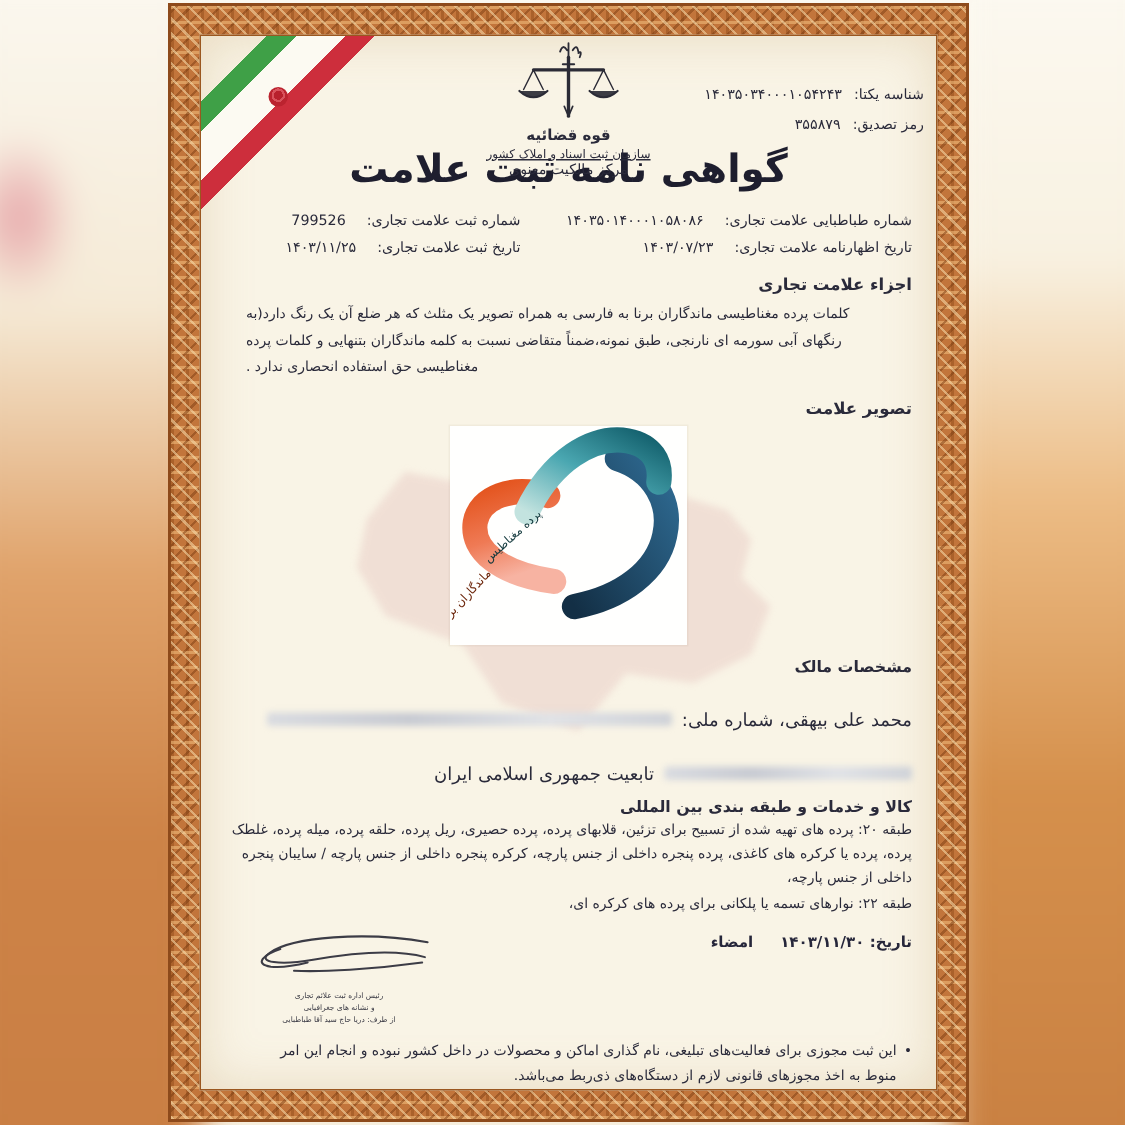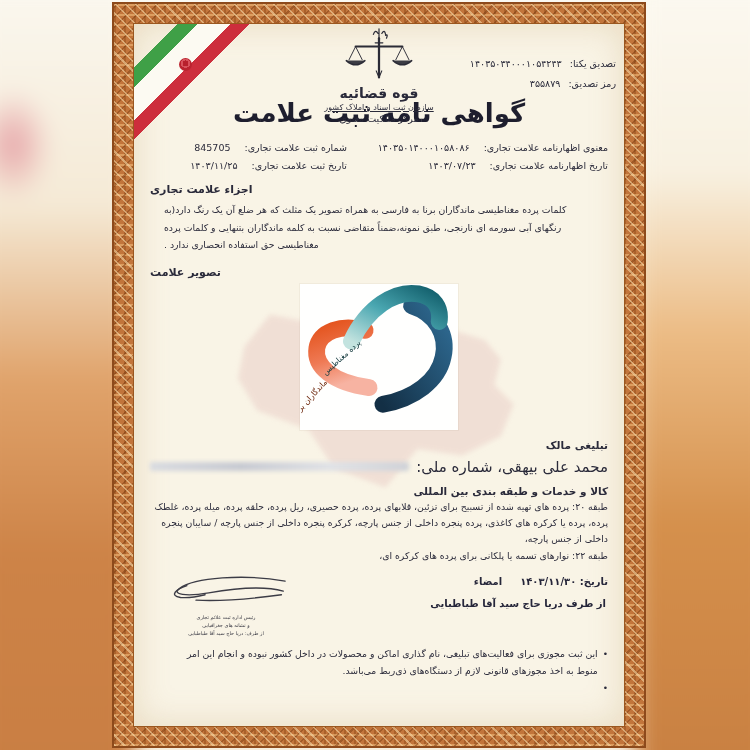--- a/index.html
+++ b/index.html
@@ -24,38 +24,38 @@
     background:#f9f4e6;border:1px solid #9a571f;box-shadow:inset 0 0 34px rgba(190,150,90,.28);
     padding:4px 16px;color:#2a2a3a;overflow:hidden;}
   
   .flag{position:absolute;left:0;top:0;width:122px;height:122px;
     background:linear-gradient(135deg, rgba(0,0,0,0) 31px, #3fa047 31px 45px, #fcfaf2 45px 68px, #cd2e3c 68px 82px, rgba(0,0,0,0) 82px);}
   .flag-dot{position:absolute;left:45px;top:34px;width:13px;height:13px;border-radius:50%;
     background:radial-gradient(circle at 50% 42%, #b8202c 0 3px, #d8525c 3px 4.5px, #bb232f 4.5px);}
   
   .emblem{position:absolute;left:50%;top:2px;transform:translateX(-50%);width:220px;text-align:center;line-height:1.25;}
   .emblem svg{display:block;margin:0 auto 1px;}
-  .org1{font-size:14px;font-weight:bold;}
+  .org1{font-size:10px;font-weight:bold;}
   .org2{font-size:8px;text-decoration:underline;}
   .org3{font-size:9.5px;font-weight:normal;}
   
   .ids{position:absolute;right:8px;top:34px;font-size:9.5px;text-align:right;}
   .id-line{margin-bottom:9px;display:flex;gap:8px;white-space:nowrap;}
   .title{margin-top:70px;text-align:center;font-size:26px;font-weight:bold;color:#1e1e2e;letter-spacing:-1px;}
   
   .fields{display:grid;grid-template-columns:57% 43%;row-gap:7px;margin-top:14px;font-size:9.5px;}
   .field{display:flex;gap:14px;white-space:nowrap;align-items:baseline;}
-  .sec-h{text-align:left;font-weight:bold;font-size:11px;margin-top:12px;}
+  .sec-h{text-align:right;font-weight:bold;font-size:11px;margin-top:12px;}
   .comp-text{text-align:left;font-size:9.3px;line-height:1.9;margin:5px 14px 0;}
   
   .logo-zone{position:relative;height:146px;margin-top:5px;}
   .map-wm{position:absolute;left:50%;top:-8px;transform:translateX(-50%);z-index:-1;opacity:.55;filter:blur(2.5px);}
   .logo-card{position:absolute;left:50%;top:0;transform:translateX(-50%);width:158px;height:146px;background:#fffffe;box-shadow:0 0 0 1px rgba(120,100,70,.06);}
   .sub-h{font-weight:bold;font-size:10.5px;margin-top:9px;}
-  .owner-line{font-size:15px;margin-top:7px;display:flex;align-items:center;gap:7px;white-space:nowrap;}
+  .owner-line{font-size:12px;margin-top:22px;display:flex;align-items:center;gap:7px;white-space:nowrap;}
   .redact{display:inline-block;height:9px;border-radius:2px;filter:blur(2.2px);
     background:linear-gradient(90deg,#d9dbe0,#c7cad2 35%,#e0e2e6 70%,#cfd2d8);}
   .class-line{font-size:9.3px;line-height:1.7;margin-top:2px;}
   
   .sig-row{display:flex;margin-top:12px;align-items:flex-start;gap:6px;}
   .sig-text{flex:1;font-size:10px;font-weight:bold;color:#26263a;}
   .sig-line1{display:flex;gap:18px;white-space:nowrap;align-items:baseline;}
   .sig-line2{margin-top:11px;margin-right:2px;}
   .sig-mark{width:152px;text-align:center;margin-top:-4px;}
   .stamp{font-size:5px;line-height:1.55;color:#3a3a44;filter:blur(.3px);margin-top:-2px;}
@@ -92,39 +92,39 @@
             <path d="M54 37 q10 9 20 0" stroke-width="1.5" fill="rgba(43,43,54,.92)"></path>
           </g>
         </svg>
         <div class="org1">قوه قضائیه</div>
         <div class="org2">سازمان ثبت اسناد و املاک کشور</div>
         <div class="org3">مرکز مالکیت معنوی</div>
       </div>
 
       <div class="ids">
         <div class="id-line">
-          <span>تصدیق یکتا:</span>
+          <span>شناسه یکتا:</span>
           <span>۱۴۰۳۵۰۳۴۰۰۰۱۰۵۴۲۴۳</span>
         </div>
         <div class="id-line">
           <span>رمز تصدیق:</span>
           <span>۳۵۵۸۷۹</span>
         </div>
       </div>
 
       <div class="title">گواهی نامه ثبت علامت</div>
 
       <div class="fields">
         <div class="field">
-          <span>معنوی اظهارنامه علامت تجاری:</span>
+          <span>شماره طباطبایی علامت تجاری:</span>
           <span>۱۴۰۳۵۰۱۴۰۰۰۱۰۵۸۰۸۶</span>
         </div>
         <div class="field">
           <span>شماره ثبت علامت تجاری:</span>
-          <span>845705</span>
+          <span>799526</span>
         </div>
         <div class="field">
           <span>تاریخ اظهارنامه علامت تجاری:</span>
           <span>۱۴۰۳/۰۷/۲۳</span>
         </div>
         <div class="field">
           <span>تاریخ ثبت علامت تجاری:</span>
           <span>۱۴۰۳/۱۱/۲۵</span>
         </div>
       </div>
@@ -157,40 +157,43 @@
             </defs>
             <path d="M113 22 C 138 30, 150 52, 145 74 C 140 98, 116 116, 84 122" stroke="url(#navyG)" stroke-width="17" fill="none" stroke-linecap="round"></path>
             <path d="M66 47 C 42 40, 20 48, 17 65 C 14 84, 34 100, 70 105" stroke="url(#orangeG)" stroke-width="17" fill="none" stroke-linecap="round"></path>
             <path d="M52 58 C 68 24, 96 6, 120 10 C 136 13, 143 24, 141 38" stroke="url(#tealG)" stroke-width="17" fill="none" stroke-linecap="round"></path>
             <text transform="translate(62,60) rotate(-42)" font-size="8" fill="#13393d" font-family="DejaVu Sans, sans-serif">پرده مغناطیس</text>
             <text transform="translate(28,100) rotate(-47)" font-size="8" fill="#6b2409" font-family="DejaVu Sans, sans-serif">ماندگاران برنا</text>
           </svg>
         </div>
       </div>
 
-      <div class="sub-h">تبلیغی مالک</div>
+      <div class="sub-h">مشخصات مالک</div>
       <div class="owner-line">
         <span>محمد علی بیهقی، شماره ملی:</span>
         <span class="redact" style="width:270px"></span>
+      </div>
+      <div class="owner-line">
+        <span class="redact" style="width:165px"></span>
+        <span>تابعیت جمهوری اسلامی ایران</span>
       </div>
 
       <div class="sub-h">کالا و خدمات و طبقه بندی بین المللی</div>
       <div class="class-line">طبقه ۲۰: پرده های تهیه شده از تسبیح برای تزئین، قلابهای پرده، پرده حصیری، ریل پرده، حلقه پرده، میله پرده، غلطک پرده، پرده یا کرکره های کاغذی، پرده پنجره داخلی از جنس پارچه، کرکره پنجره داخلی از جنس پارچه / سایبان پنجره داخلی از جنس پارچه،</div>
       <div class="class-line">طبقه ۲۲: نوارهای تسمه یا پلکانی برای پرده های کرکره ای،</div>
 
       <div class="sig-row">
         <div class="sig-text">
           <div class="sig-line1">
             <span>
               <span>تاریخ:</span>
               <span>۱۴۰۳/۱۱/۳۰</span>
             </span>
             <span>امضاء</span>
           </div>
-          <div class="sig-line2">از طرف دریا حاج سید آقا طباطبایی</div>
         </div>
         <div class="sig-mark">
           <svg width="150" height="40" viewBox="0 0 150 44">
             <g stroke="#3c3c46" fill="none" stroke-width="1.5" stroke-linecap="round">
               <path d="M140 10 C 95 2, 40 6, 24 18 C 14 25, 32 27, 56 23 C 90 17, 120 16, 138 21"></path>
               <path d="M32 15 C 20 19, 12 26, 25 28 C 34 29, 44 27, 52 25"></path>
               <path d="M136 25 C 100 30, 62 32, 42 31"></path>
             </g>
           </svg>
           <div class="stamp">

